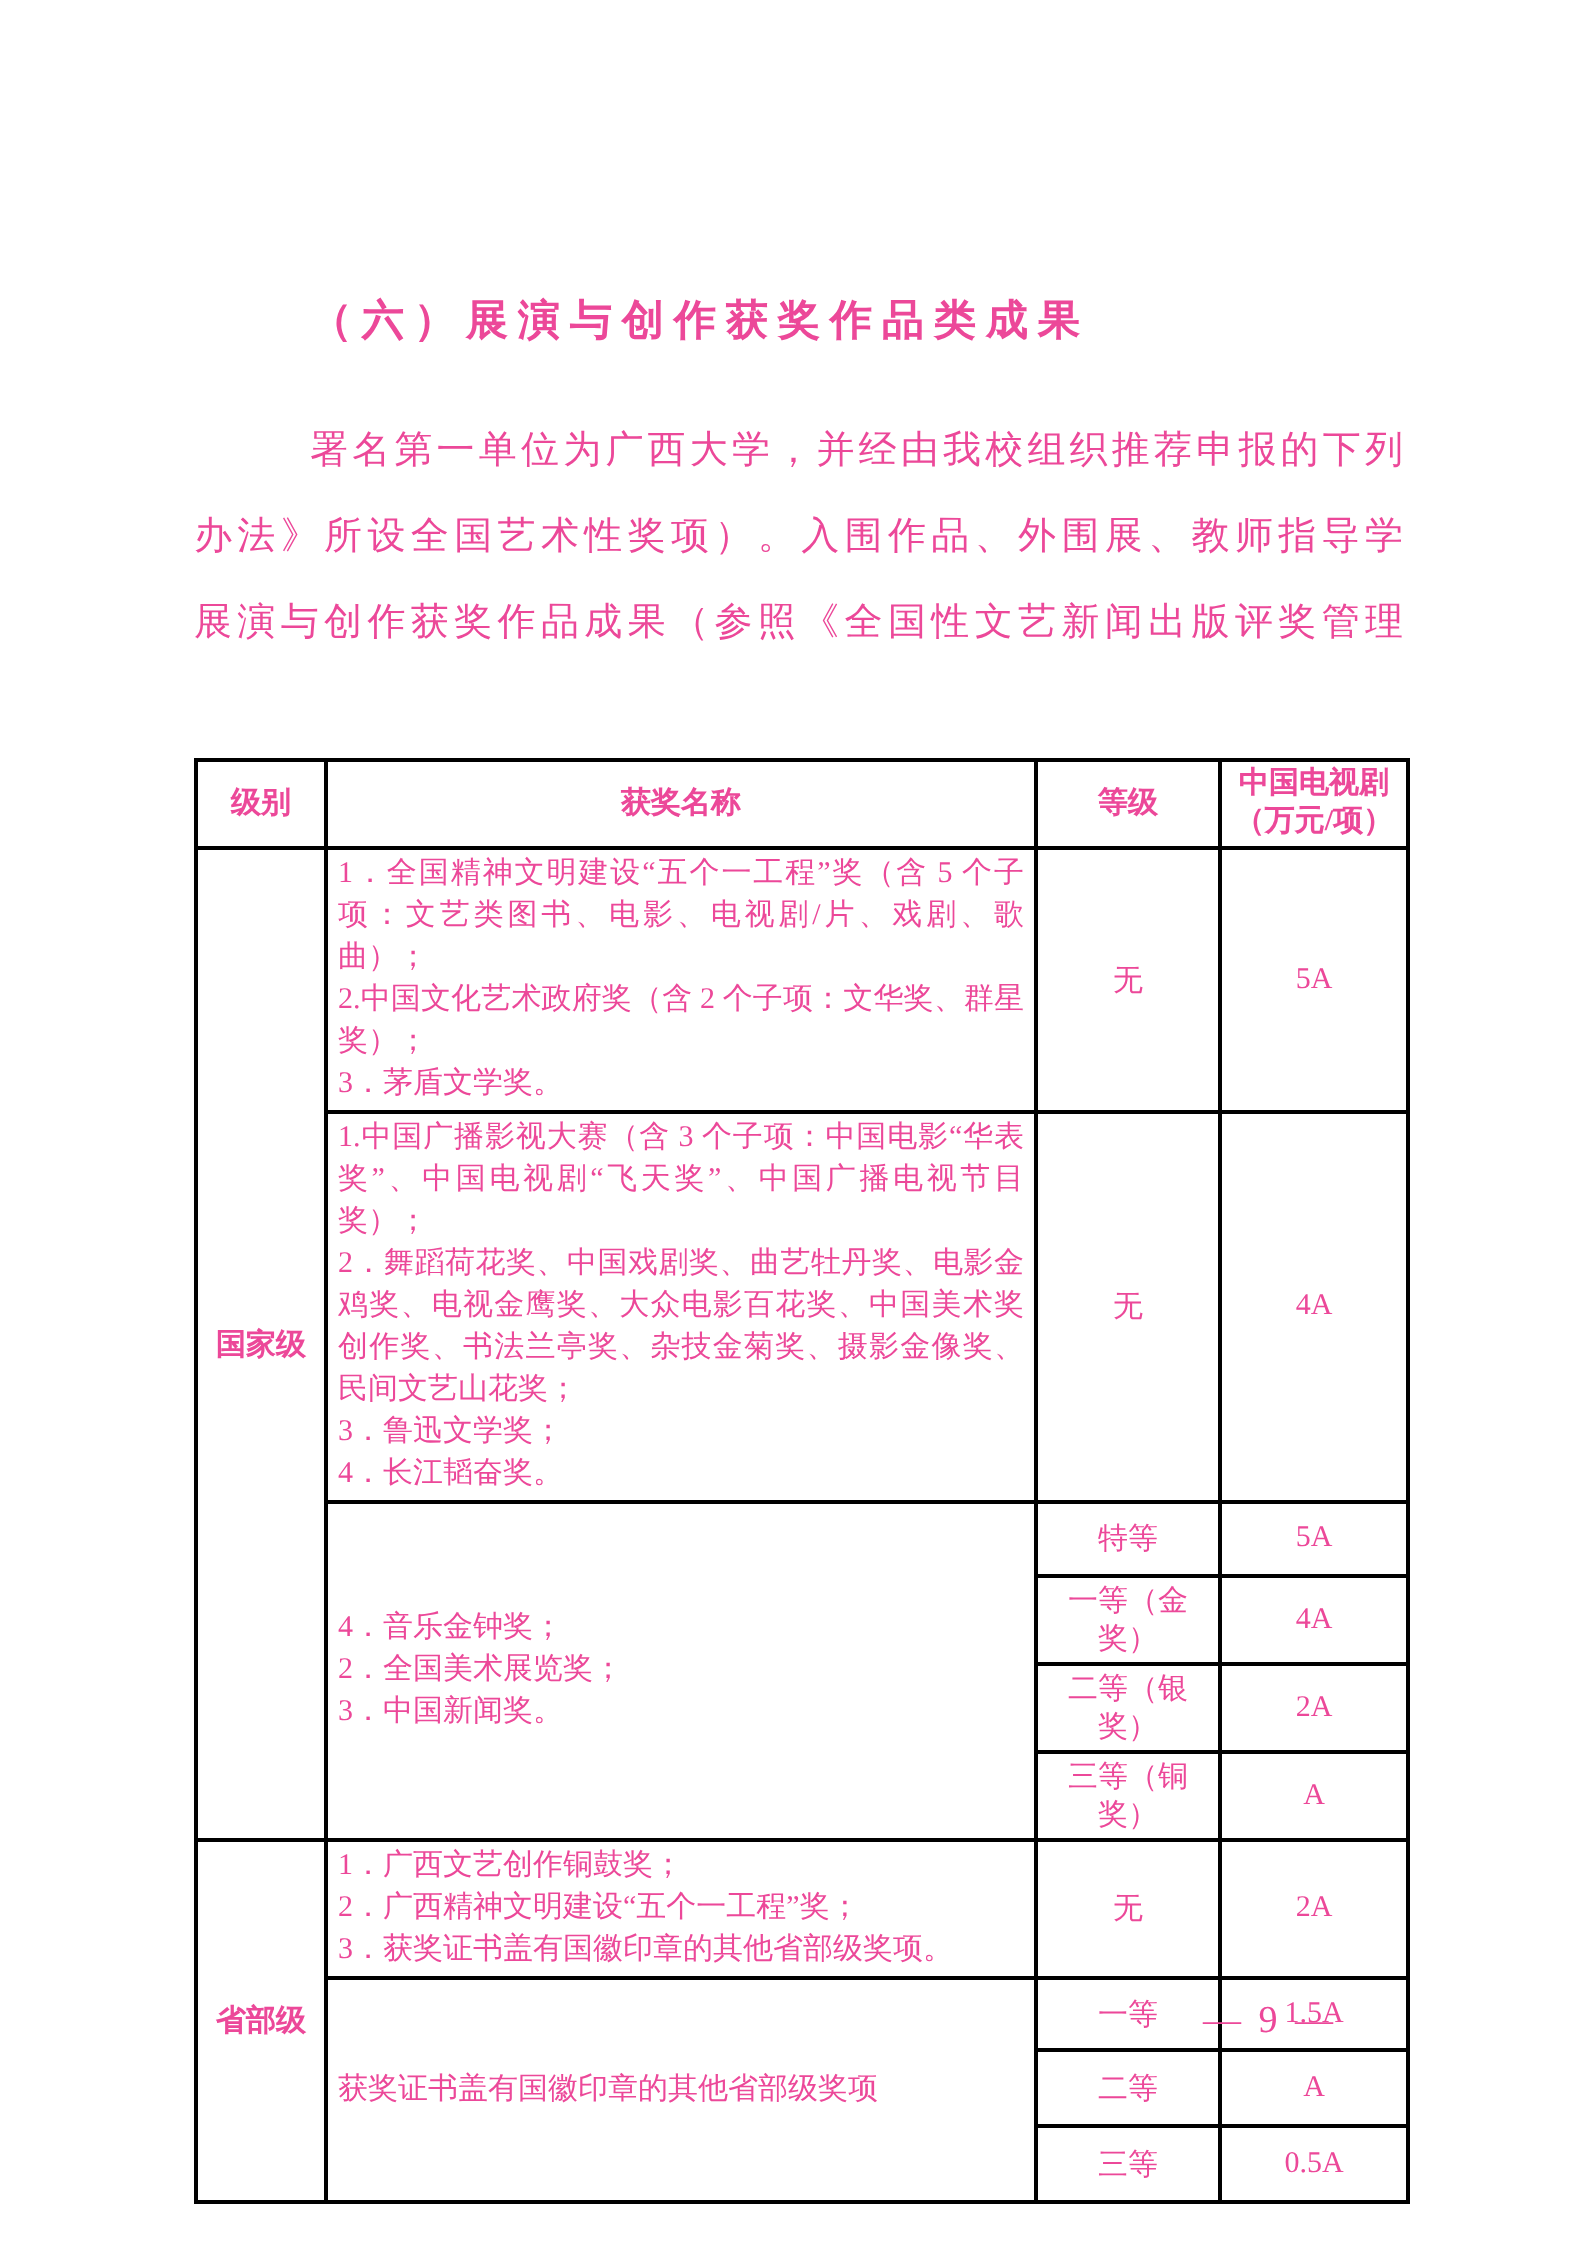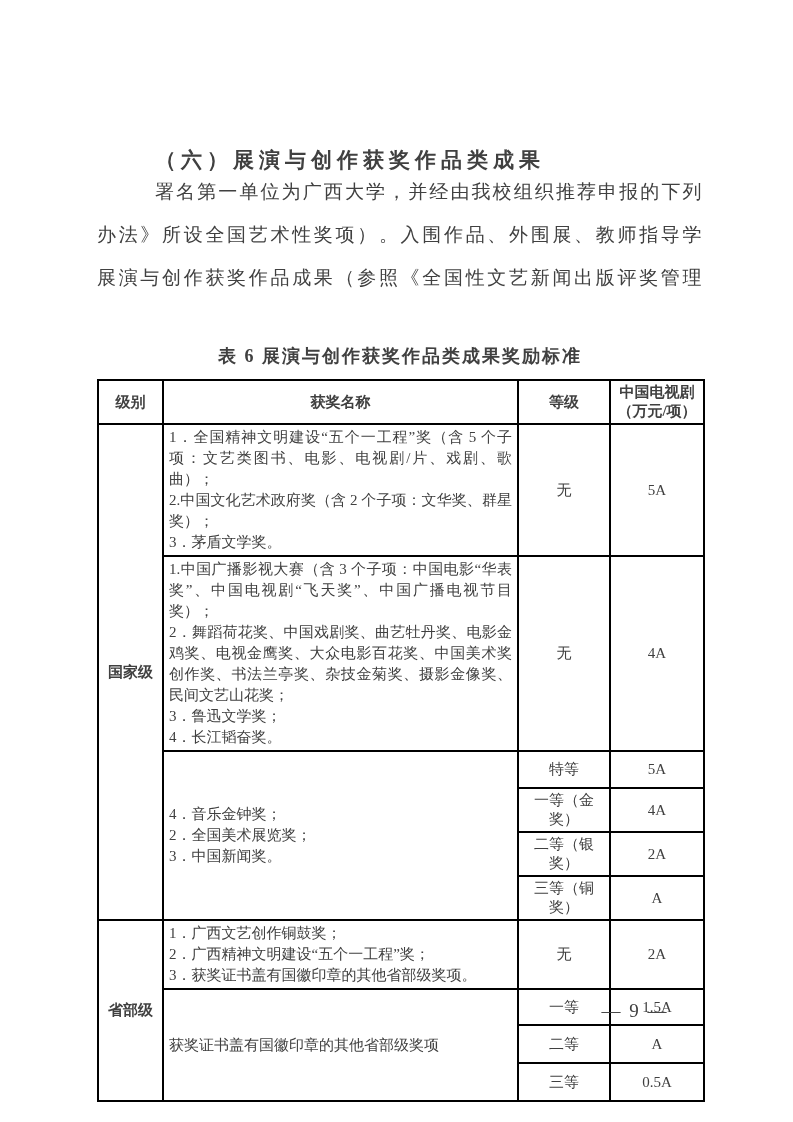--- a/index.html
+++ b/index.html
@@ -1,34 +1,34 @@
 <!DOCTYPE html>
 <html><head>
 <meta charset="utf-8">
 <style>
   html,body{margin:0;padding:0;background:#888;}
   .page{
     position:relative;
     width:793px;height:1122px;
     margin:0 auto;
     background:#ffffff;
-    color:#404040;
+    color:#ec4899;
     font-family:"Liberation Serif","DejaVu Serif",serif;
     overflow:hidden;
   }
   .heading{
     position:absolute;
     left:155px;top:146px;
     font-size:21px;font-weight:bold;
     letter-spacing:5px;
     white-space:nowrap;
   }
   .paragraph{
     position:absolute;
-    left:97px;top:170px;
+    left:97px;top:204px;
     width:606px;
     font-size:19px;
     letter-spacing:1.5px;
     line-height:43px;
   }
   .para-line{
     text-align:justify;
     text-align-last:justify;
   }
   .para-line.first{ text-indent:58px; }
@@ -110,21 +110,20 @@
 <div class="page">
 
   <div class="heading">（六）展演与创作获奖作品类成果</div>
 
   <div class="paragraph">
     <div class="para-line first">署名第一单位为广西大学，并经由我校组织推荐申报的下列</div>
     <div class="para-line">办法》所设全国艺术性奖项）。入围作品、外围展、教师指导学</div>
     <div class="para-line">展演与创作获奖作品成果（参照《全国性文艺新闻出版评奖管理</div>
   </div>
 
-  <div class="table-caption">表 6 展演与创作获奖作品类成果奖励标准</div>
 
   <table class="award">
     <colgroup>
       <col class="c-level">
         <col class="c-name">
         <col class="c-grade">
         <col class="c-reward">
     </colgroup>
     <thead>
       <tr>

